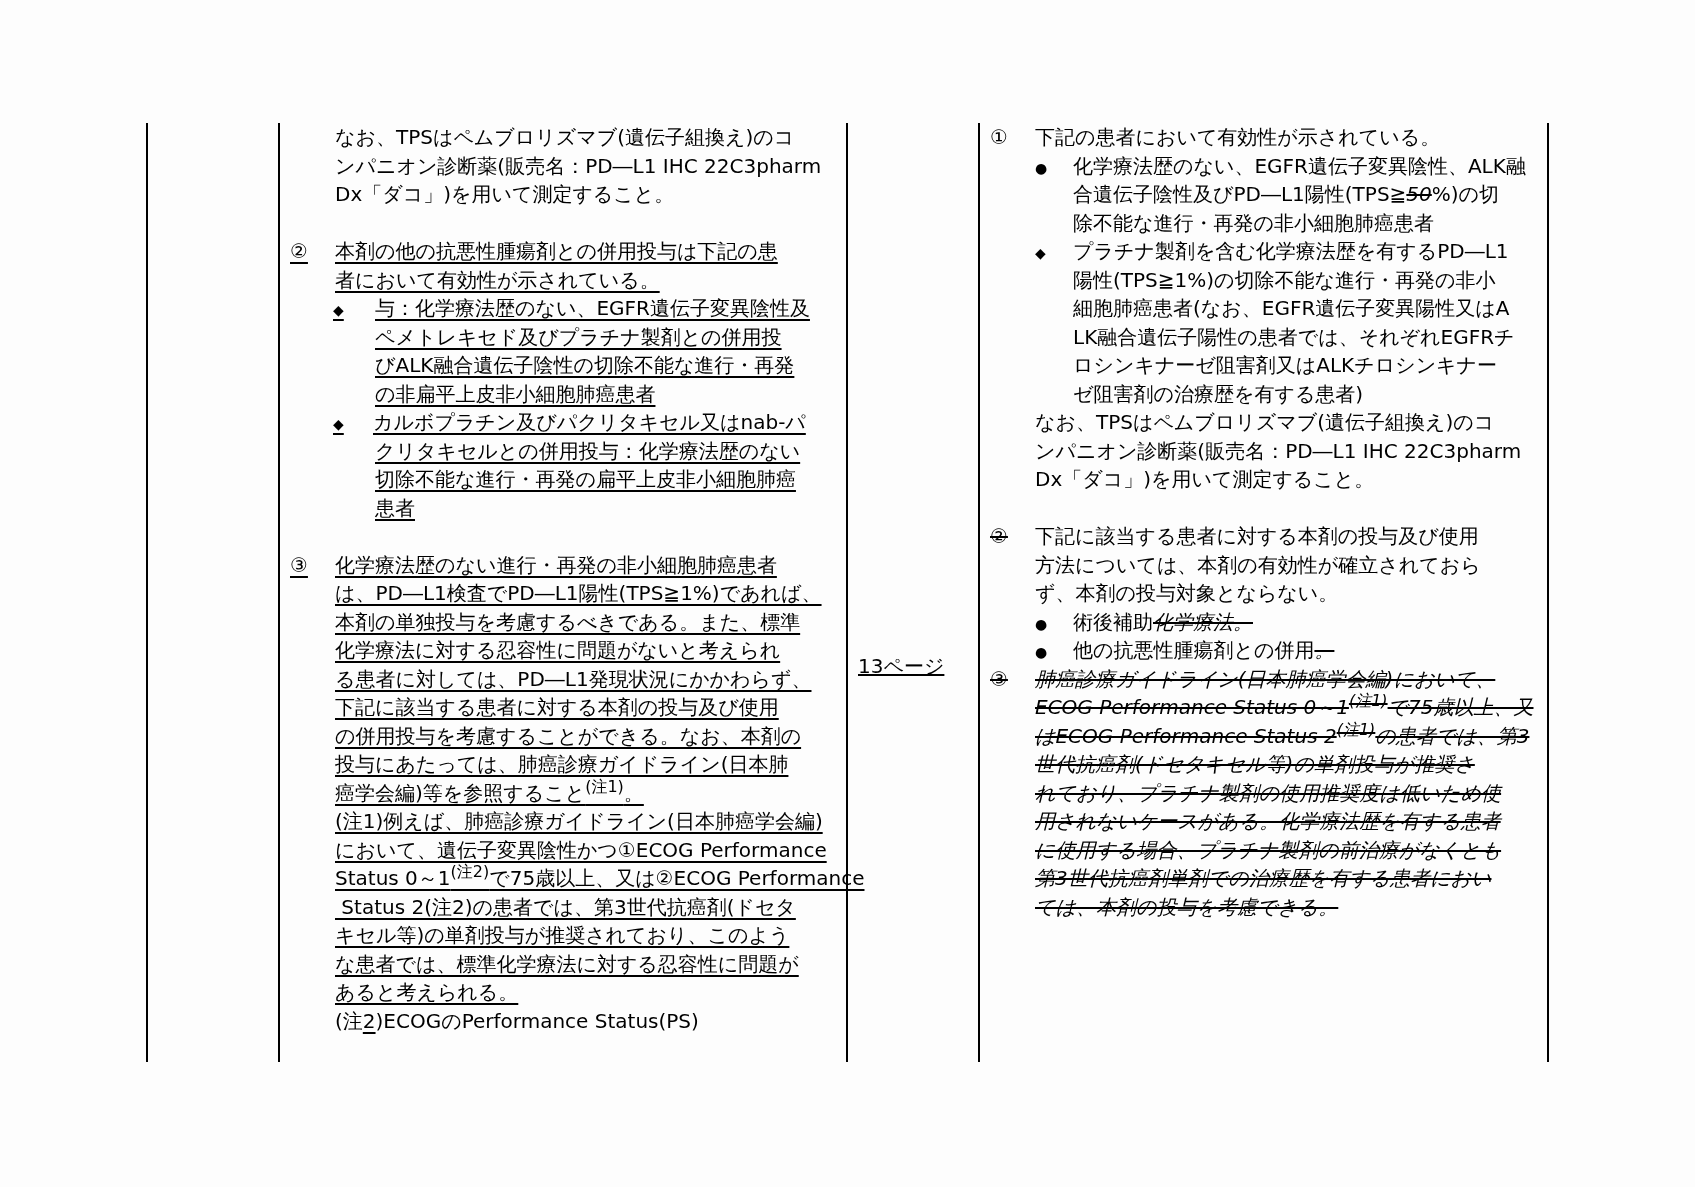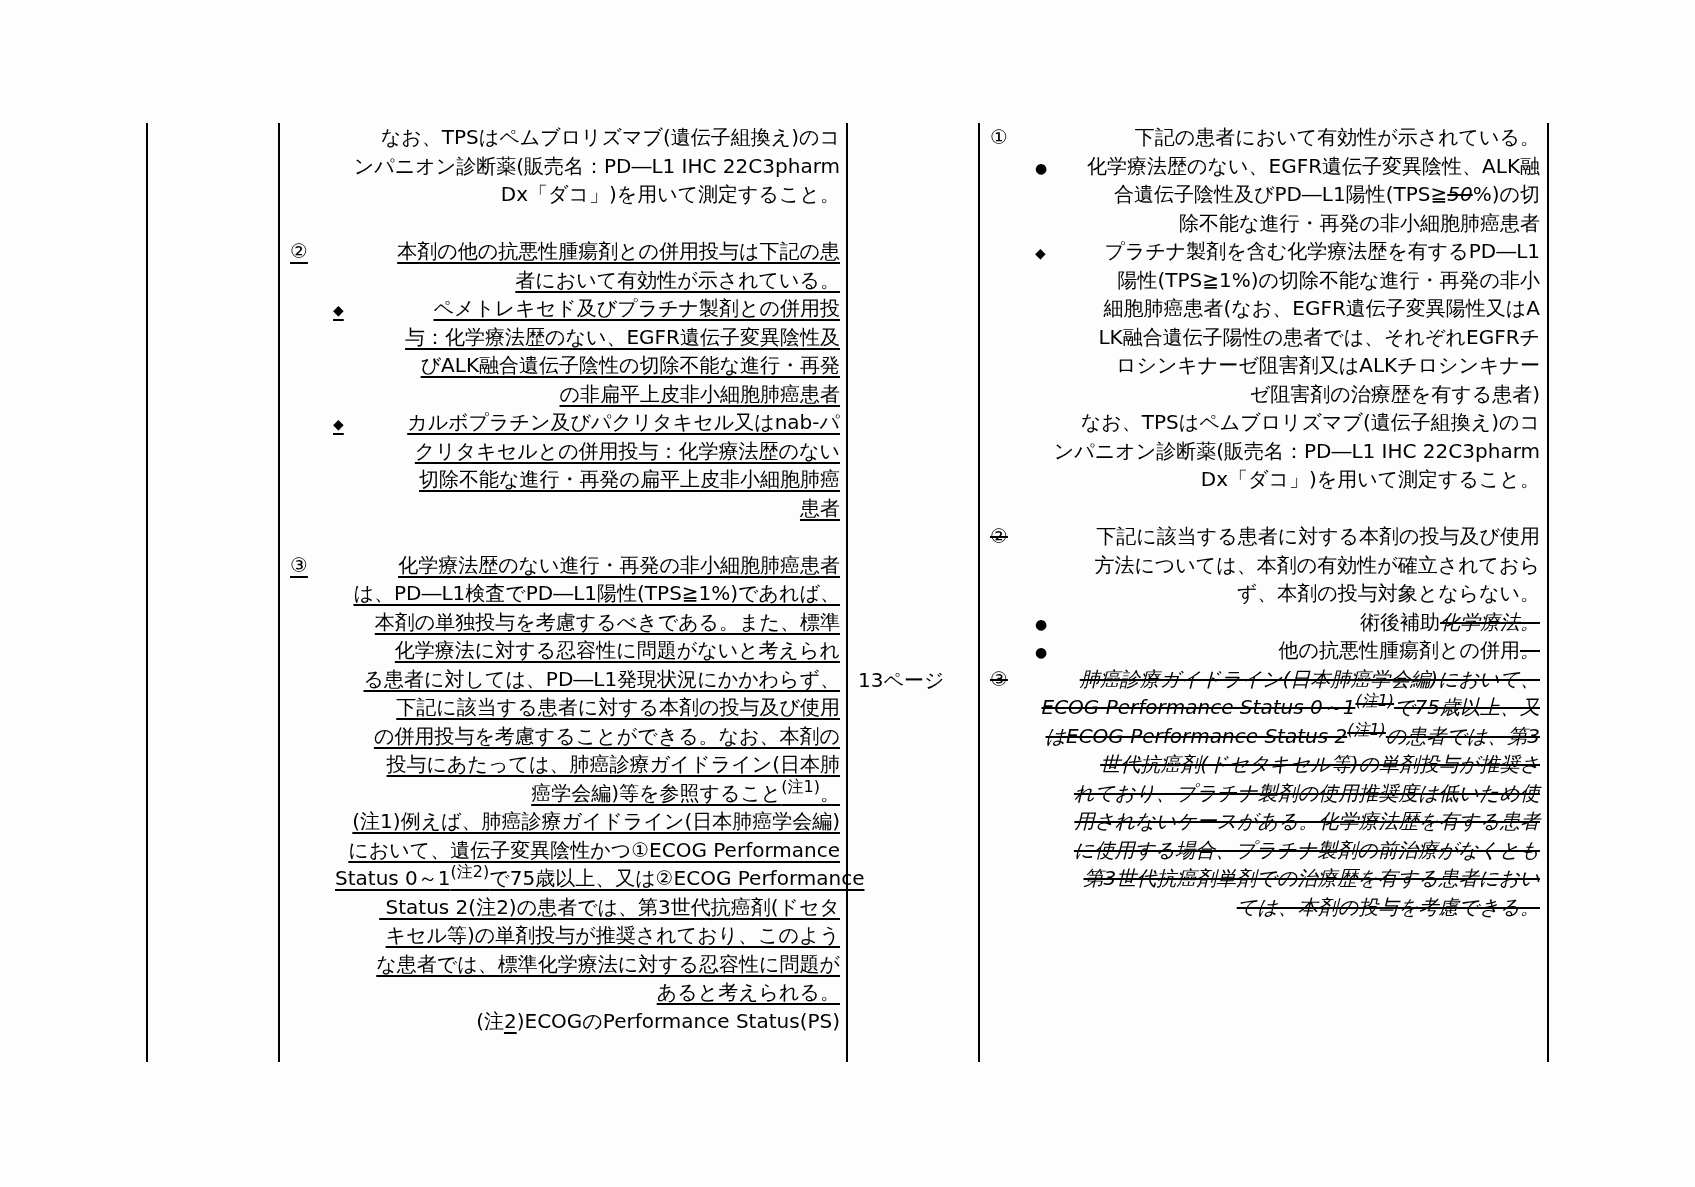--- a/index.html
+++ b/index.html
@@ -1,27 +1,27 @@
 <!DOCTYPE html>
 <html><head>
 <meta charset="utf-8">
 <style>
   html, body { margin: 0; padding: 0; background: #fdfdfd; }
   body { width: 1695px; height: 1187px; position: relative; overflow: hidden;
          font-family: "DejaVu Sans", "Liberation Sans", sans-serif; color: #000; }
   .vline { position: absolute; top: 123px; height: 939px; width: 1.5px; background: #000; }
   .col { position: absolute; font-size: 20px; line-height: 28.5px; }
-  .line { position: relative; white-space: nowrap; height: 28.5px; text-align: right; }
+  .line { position: relative; white-space: nowrap; height: 28.5px; }
   .mk { position: absolute; }
   .u { text-decoration: underline; text-underline-offset: 4px; text-decoration-thickness: 1.5px; }
   .s { text-decoration: line-through; text-decoration-thickness: 1.5px; font-style: italic; }
   .gap { height: 28.5px; }
   .bullet { font-size: 14px; }
   sup { font-size: 16px; line-height: 0; }
-  .page-label { position: absolute; left: 858px; top: 666px; font-size: 20px; line-height: 28px; }
+  .page-label { position: absolute; left: 858px; top: 652px; font-size: 20px; line-height: 28px; text-decoration: underline; }
 </style>
 </head>
 <body>
 
 <div class="vline" style="left:146px"></div>
 <div class="vline" style="left:278px"></div>
 <div class="vline" style="left:846px"></div>
 <div class="vline" style="left:978px"></div>
 <div class="vline" style="left:1547px"></div>
 
@@ -35,22 +35,22 @@
   </div>
   <div class="gap"></div>
 
   <div style="position:relative; padding-left:45px">
     <span class="mk u" style="left:0; top:0">②</span>
     <div class="line"><span class="u">本剤の他の抗悪性腫瘍剤との併用投与は下記の患</span></div>
     <div class="line"><span class="u">者において有効性が示されている。</span></div>
 
     <div style="position:relative; margin-left:-2px; padding-left:42px">
       <span class="mk u bullet" style="left:0; top:2px">◆</span>
+      <div class="line"><span class="u">与：化学療法歴のない、EGFR遺伝子変異陰性及</span></div>
       <div class="line"><span class="u">ペメトレキセド及びプラチナ製剤との併用投</span></div>
-      <div class="line"><span class="u">与：化学療法歴のない、EGFR遺伝子変異陰性及</span></div>
       <div class="line"><span class="u">びALK融合遺伝子陰性の切除不能な進行・再発</span></div>
       <div class="line"><span class="u">の非扁平上皮非小細胞肺癌患者</span></div>
     </div>
     <div style="position:relative; margin-left:-2px; padding-left:40px">
       <span class="mk u bullet" style="left:0; top:2px">◆</span>
       <div class="line"><span class="u">カルボプラチン及びパクリタキセル又はnab-パ</span></div>
       <div class="line" style="padding-left:2px"><span class="u">クリタキセルとの併用投与：化学療法歴のない</span></div>
       <div class="line" style="padding-left:2px"><span class="u">切除不能な進行・再発の扁平上皮非小細胞肺癌</span></div>
       <div class="line" style="padding-left:2px"><span class="u">患者</span></div>
     </div>

